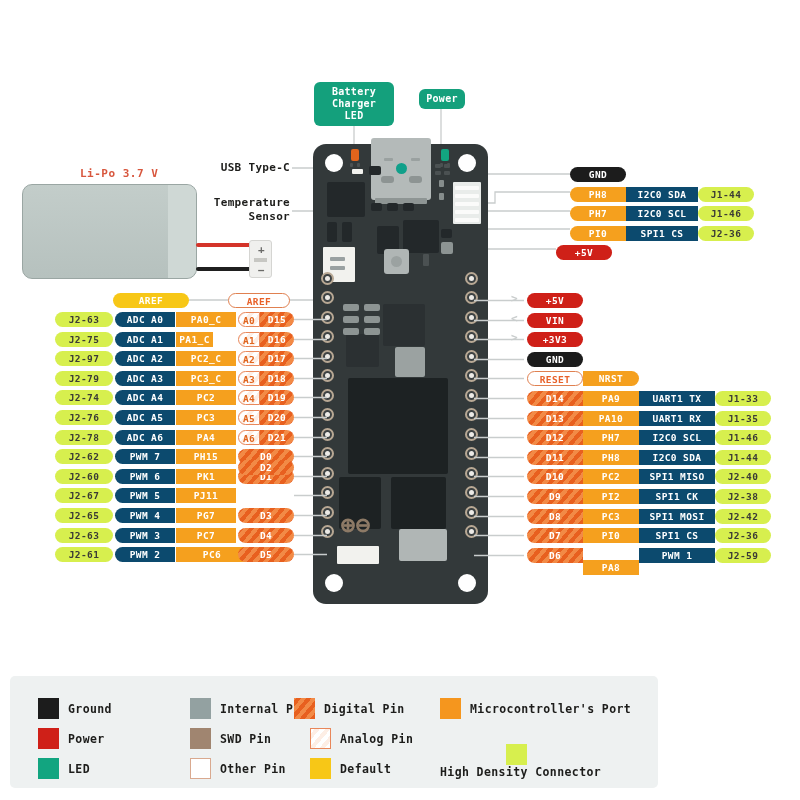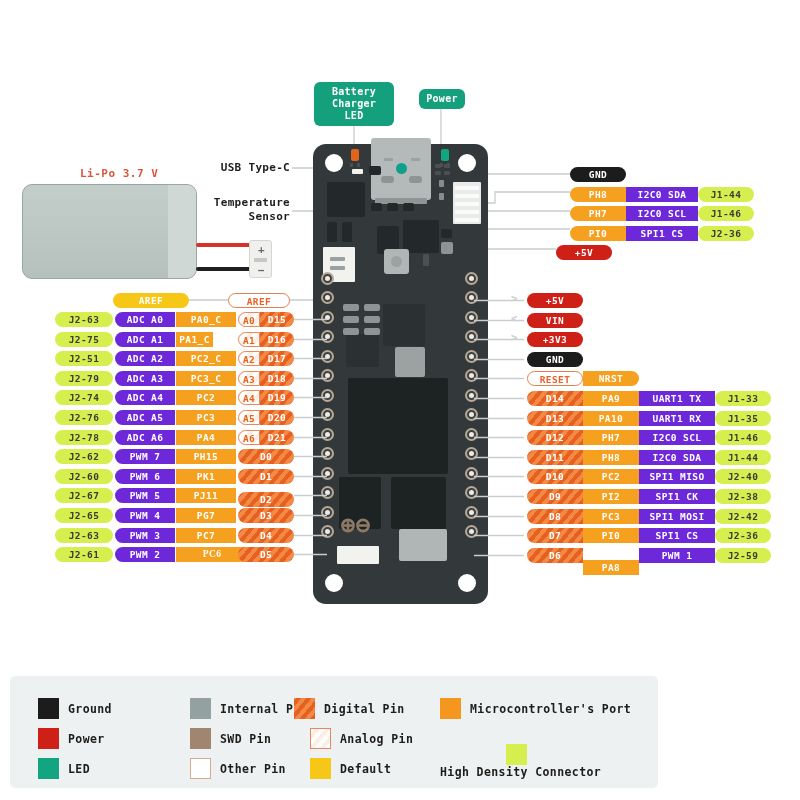--- a/index.html
+++ b/index.html
@@ -10,21 +10,21 @@
     font-family:"DejaVu Sans Mono","Liberation Mono",monospace;
   }
   #stage{position:absolute;left:0;top:0;width:800px;height:800px;}
   .seg{
     position:absolute;height:15px;line-height:15px;
     font-size:9.5px;font-weight:bold;letter-spacing:.4px;
     text-align:center;white-space:nowrap;box-sizing:border-box;
   }
   .hdc{background:#d7ef4e;color:#3b3b36;border-radius:8px;}
   .mcu{background:#f5a01e;color:#ffffff;}
-  .fn {background:#6d28d9;color:#ffffff;}
+  .fn {background:#0c4a6e;color:#ffffff;}
   .pwr{background:#cf2018;color:#ffffff;border-radius:8px;}
   .gnd{background:#1c1c1c;color:#ffffff;border-radius:8px;}
   .dflt{background:#f7c717;color:#ffffff;}
   .other{background:#ffffff;color:#e8622a;border:1.3px solid #e08050;border-radius:8px;}
   .dig{
     color:#ffffff;
     background:repeating-linear-gradient(-50deg,#e8601f 0 4px,#f28a46 4px 8px);
   }
   .ana{
     color:#e0651f;
@@ -321,21 +321,21 @@
         <div class="seg dig rnd-r" style="left: 260px; top: 312px; width: 34px;">D15</div>
       </div>
       <div>
         <div class="seg hdc rnd-l rnd-r" style="left: 55px; top: 332px; width: 58px;">J2-75</div>
         <div class="seg fn rnd-l" style="left: 115px; top: 332px; width: 60px;">ADC A1</div>
         <div class="seg mcu" style="left: 176px; top: 332px; width: 37px;">PA1_C</div>
         <div class="seg ana rnd-l" style="left: 238px; top: 332px; width: 22px;">A1</div>
         <div class="seg dig rnd-r" style="left: 260px; top: 332px; width: 34px;">D16</div>
       </div>
       <div>
-        <div class="seg hdc rnd-l rnd-r" style="left: 55px; top: 351px; width: 58px;">J2-51</div>
+        <div class="seg hdc rnd-l rnd-r" style="left: 55px; top: 351px; width: 58px;">J2-97</div>
         <div class="seg fn rnd-l" style="left: 115px; top: 351px; width: 60px;">ADC A2</div>
         <div class="seg mcu" style="left: 176px; top: 351px; width: 60px;">PC2_C</div>
         <div class="seg ana rnd-l" style="left: 238px; top: 351px; width: 22px;">A2</div>
         <div class="seg dig rnd-r" style="left: 260px; top: 351px; width: 34px;">D17</div>
       </div>
       <div>
         <div class="seg hdc rnd-l rnd-r" style="left: 55px; top: 371px; width: 58px;">J2-79</div>
         <div class="seg fn rnd-l" style="left: 115px; top: 371px; width: 60px;">ADC A3</div>
         <div class="seg mcu" style="left: 176px; top: 371px; width: 60px;">PC3_C</div>
         <div class="seg ana rnd-l" style="left: 238px; top: 371px; width: 22px;">A3</div>
@@ -371,38 +371,38 @@
       <div>
         <div class="seg hdc rnd-l rnd-r" style="left: 55px; top: 469px; width: 58px;">J2-60</div>
         <div class="seg fn rnd-l" style="left: 115px; top: 469px; width: 60px;">PWM 6</div>
         <div class="seg mcu" style="left: 176px; top: 469px; width: 60px;">PK1</div>
         <div class="seg dig rnd-l rnd-r" style="left: 238px; top: 469px; width: 56px;">D1</div>
       </div>
       <div>
         <div class="seg hdc rnd-l rnd-r" style="left: 55px; top: 488px; width: 58px;">J2-67</div>
         <div class="seg fn rnd-l" style="left: 115px; top: 488px; width: 60px;">PWM 5</div>
         <div class="seg mcu" style="left: 176px; top: 488px; width: 60px;">PJ11</div>
-        <div class="seg dig rnd-l rnd-r" style="left: 238px; top: 460px; width: 56px; margin-top: 32px;">D2</div>
+        <div class="seg dig rnd-l rnd-r" style="left: 238px; top: 460px; width: 56px;">D2</div>
       </div>
       <div>
         <div class="seg hdc rnd-l rnd-r" style="left: 55px; top: 508px; width: 58px;">J2-65</div>
         <div class="seg fn rnd-l" style="left: 115px; top: 508px; width: 60px;">PWM 4</div>
         <div class="seg mcu" style="left: 176px; top: 508px; width: 60px;">PG7</div>
         <div class="seg dig rnd-l rnd-r" style="left: 238px; top: 508px; width: 56px;">D3</div>
       </div>
       <div>
         <div class="seg hdc rnd-l rnd-r" style="left: 55px; top: 528px; width: 58px;">J2-63</div>
         <div class="seg fn rnd-l" style="left: 115px; top: 528px; width: 60px;">PWM 3</div>
         <div class="seg mcu" style="left: 176px; top: 528px; width: 60px;">PC7</div>
         <div class="seg dig rnd-l rnd-r" style="left: 238px; top: 528px; width: 56px;">D4</div>
       </div>
       <div>
         <div class="seg hdc rnd-l rnd-r" style="left: 55px; top: 547px; width: 58px;">J2-61</div>
         <div class="seg fn rnd-l" style="left: 115px; top: 547px; width: 60px;">PWM 2</div>
-        <div class="seg mcu" style="left: 176px; top: 547px; width: 72px; font-family: Liberation Serif, serif;">PC6</div>
+        <div class="seg mcu" style="left: 176px; top: 547px; width: 72px;">PC6</div>
         <div class="seg dig rnd-l rnd-r" style="left: 238px; top: 547px; width: 56px;">D5</div>
       </div>
     </div>
   <div id="right-rows">
       <svg width="800" height="800" style="position:absolute;left:0;top:0;pointer-events:none">
         <line x1="474" y1="300.5" x2="524" y2="300.5" stroke="#c9cdcd" stroke-width="1.3"></line>
         <line x1="474" y1="320.5" x2="524" y2="320.5" stroke="#c9cdcd" stroke-width="1.3"></line>
         <line x1="474" y1="339.5" x2="524" y2="339.5" stroke="#c9cdcd" stroke-width="1.3"></line>
         <line x1="474" y1="359.5" x2="524" y2="359.5" stroke="#c9cdcd" stroke-width="1.3"></line>
         <line x1="474" y1="378.5" x2="524" y2="378.5" stroke="#c9cdcd" stroke-width="1.3"></line>

